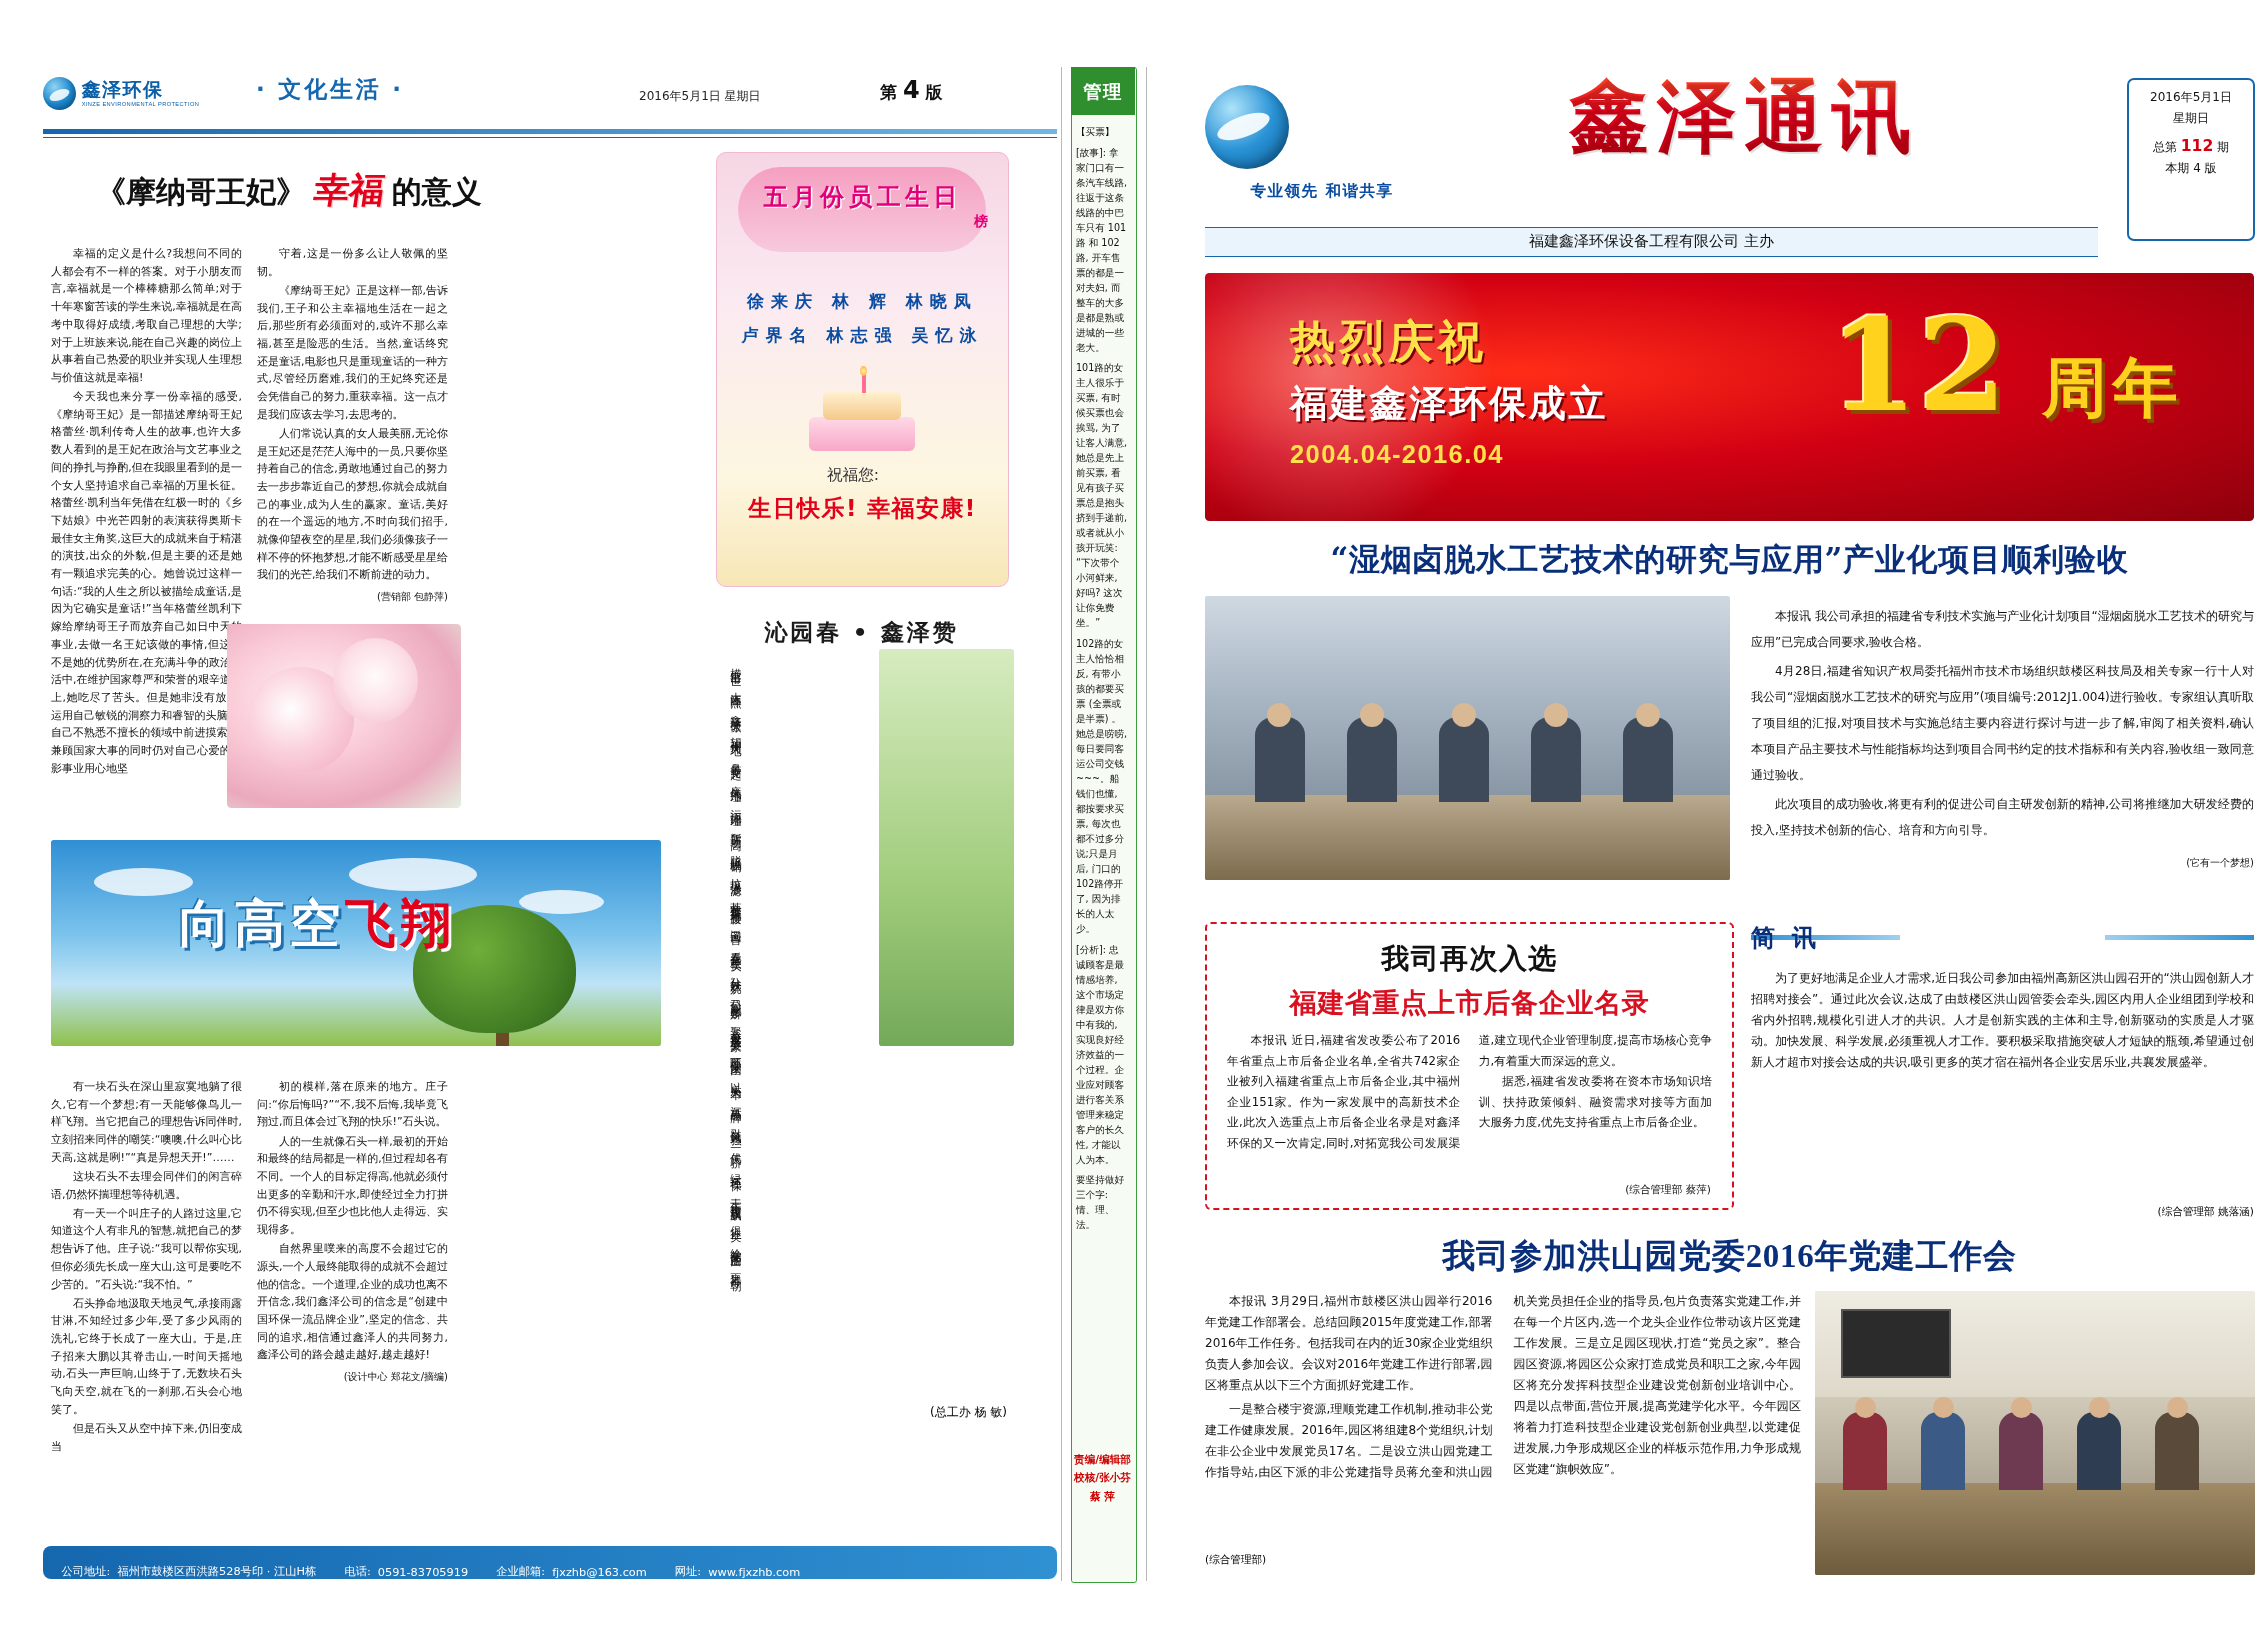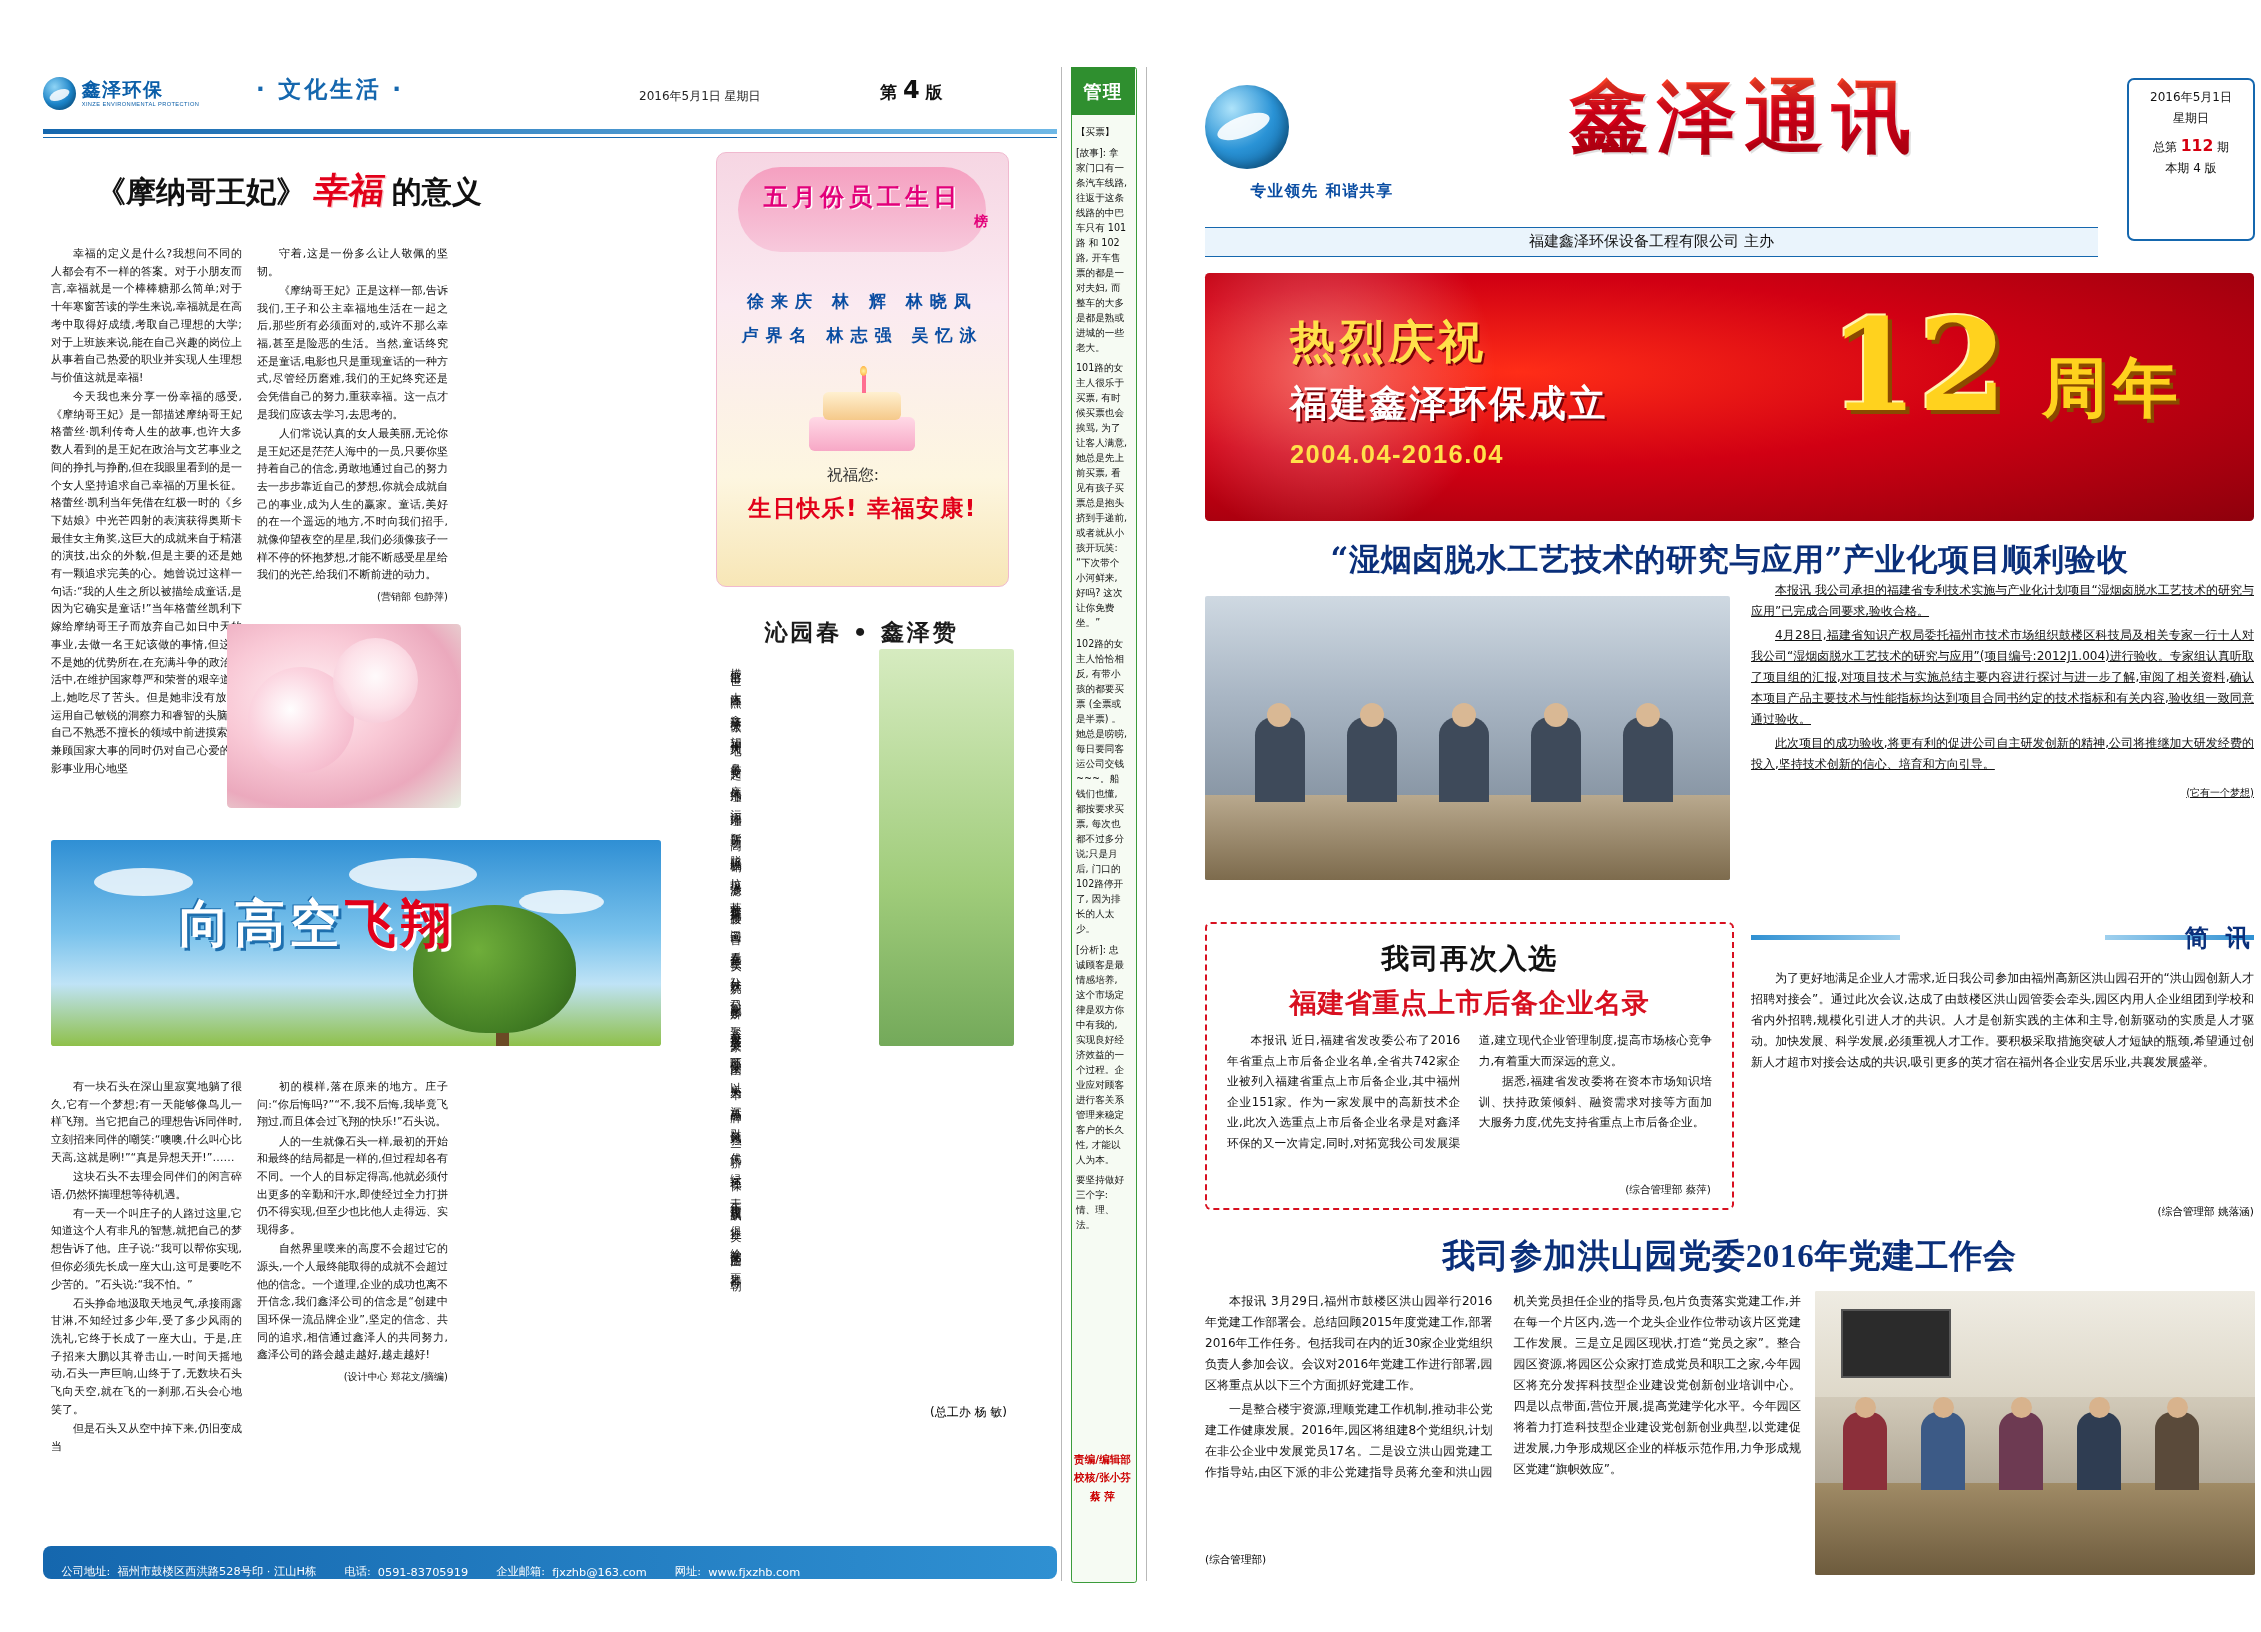--- a/index.html
+++ b/index.html
@@ -147,39 +147,39 @@
 
   .r-head1{position:absolute;left:1205px;top:539px;width:1049px;text-align:center;font-size:31px;font-weight:bold;
      color:#0a2f7a;letter-spacing:0.7px;font-family:"DejaVu Serif","Liberation Serif",serif;}
 
   .photo1{position:absolute;left:1205px;top:596px;width:525px;height:284px;border-radius:2.1px;overflow:hidden;
      background:linear-gradient(to bottom,#cfd9e2 0%,#a9b6c4 35%,#6f7d8c 100%);}
   .photo1 .tablep{position:absolute;left:0;bottom:0;width:100%;height:85px;background:linear-gradient(to bottom,#b9a98e,#7d6b4d);}
   .photo1 .figure{position:absolute;bottom:78px;width:50px;height:85px;border-radius:18.4px 18.4px 0 0;background:#3e4a5a;}
   .photo1 .head{position:absolute;width:24px;height:24px;border-radius:50%;background:#d9b894;}
 
-  .r-art1{position:absolute;left:1751px;top:580px;width:503px;font-size:12px;line-height:21px;color:#111;text-align:justify;text-decoration:underline;}
+  .r-art1{position:absolute;left:1751px;top:603px;width:503px;font-size:12px;line-height:26px;color:#111;text-align:justify;}
   .r-art1 p{margin:0 0 2.8px 0;text-indent:2em;}
   .r-art1 .sign{text-align:right;margin-top:7px;}
 
   
   .redbox{position:absolute;left:1205px;top:922px;width:525px;height:284px;border:2.1px dashed #d81020;border-radius:5.7px;background:#fff;}
   .redbox-t1{position:absolute;left:0;top:15.6px;width:525px;text-align:center;font-size:28px;font-weight:bold;color:#111;letter-spacing:1.4px;}
   .redbox-t2{position:absolute;left:0;top:61px;width:525px;text-align:center;font-size:27px;font-weight:bold;color:#d81020;letter-spacing:0.7px;}
   .redbox-body{position:absolute;left:20px;top:106px;width:485px;font-size:11.7px;line-height:20.6px;color:#111;text-align:justify;
      column-count:2;column-gap:18.4px;}
   .redbox-body p{margin:0;text-indent:2em;}
   .redbox-sign{position:absolute;right:21px;bottom:11.3px;font-size:10.6px;color:#111;}
 
   
   .brief-head{position:absolute;left:1751px;top:922px;width:503px;height:33px;}
   .brief-head .bar{position:absolute;top:12.8px;height:5.7px;width:149px;background:linear-gradient(to right,#2f90d2,#9fd0ee);}
   .brief-head .bar.l{left:0;}
   .brief-head .bar.r{right:0;background:linear-gradient(to left,#2f90d2,#9fd0ee);}
-  .brief-head .t{position:absolute;left:0;top:0;width:503px;text-align:right;font-size:24px;font-weight:bold;color:#0a2f7a;letter-spacing:4.3px;}
+  .brief-head .t{position:absolute;left:0;top:0;width:503px;text-align:left;font-size:24px;font-weight:bold;color:#0a2f7a;letter-spacing:4.3px;}
   .brief-body{position:absolute;left:1751px;top:968px;width:503px;font-size:12px;line-height:21px;color:#111;text-align:justify;}
   .brief-body p{margin:0;text-indent:2em;}
   .brief-sign{position:absolute;left:1751px;top:1205px;width:503px;text-align:right;font-size:10.6px;}
 
   .r-head2{position:absolute;left:1205px;top:1234px;width:1049px;text-align:center;font-size:33px;font-weight:bold;
      color:#0a2f7a;letter-spacing:0.7px;font-family:Liberation Serif, serif;}
 
   .r-art2{position:absolute;left:1205px;top:1291px;width:596px;font-size:12px;line-height:21px;color:#111;text-align:justify;
      column-count:2;column-gap:21px;}
   .r-art2 p{margin:0 0 2.8px 0;text-indent:2em;}

